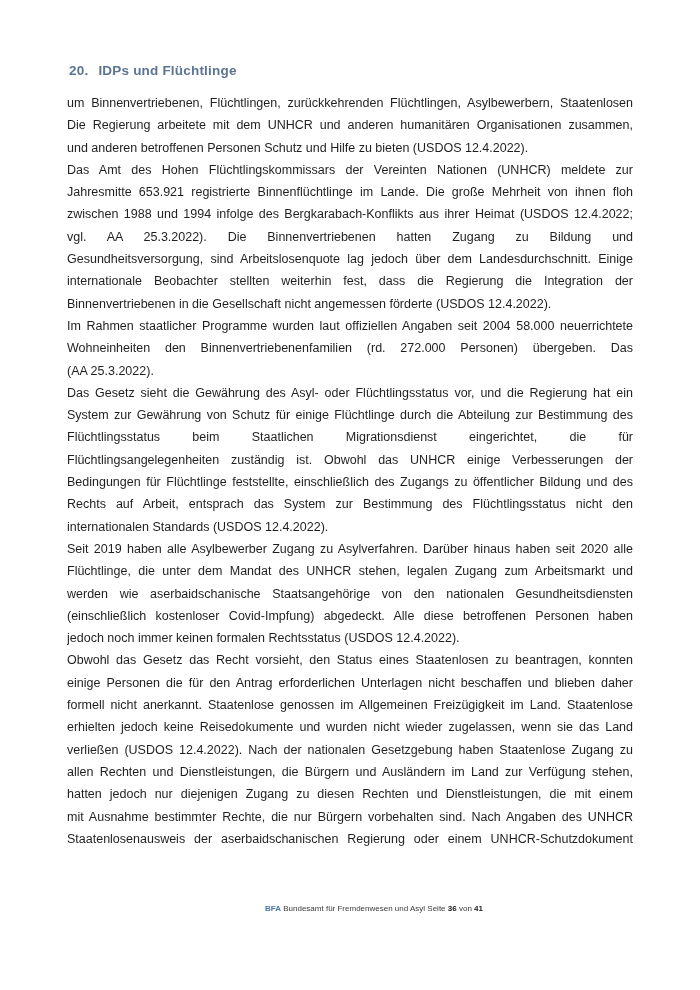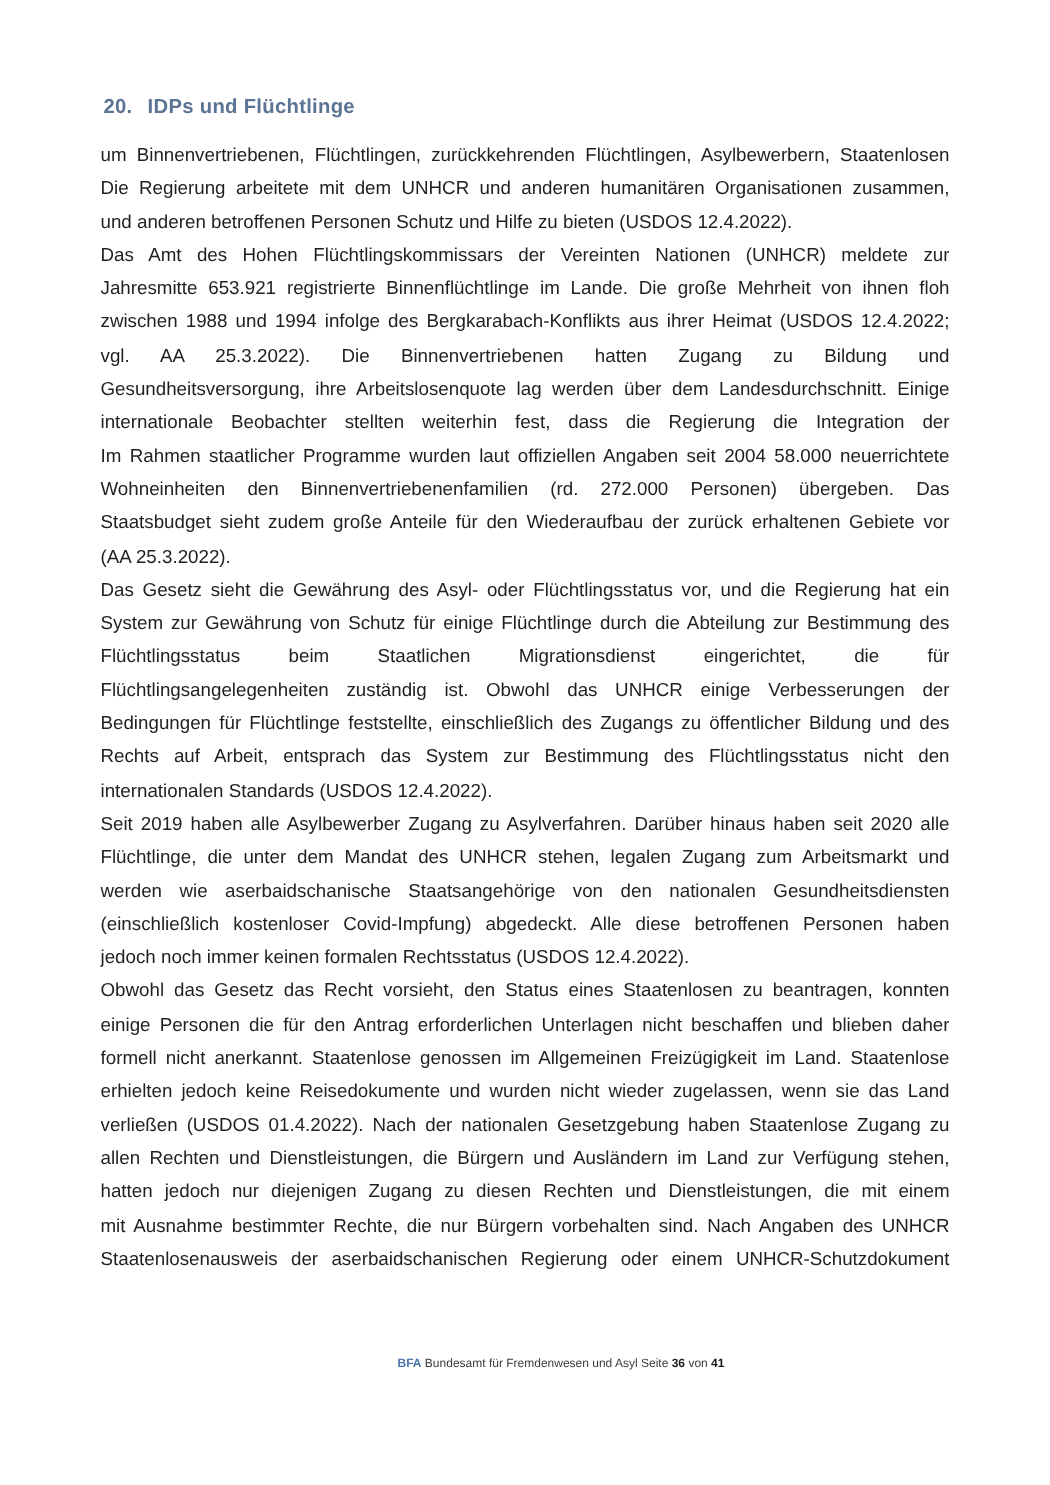--- a/index.html
+++ b/index.html
@@ -55,27 +55,27 @@
       <div>
         <div class="line">um Binnenvertriebenen, Flüchtlingen, zurückkehrenden Flüchtlingen, Asylbewerbern, Staatenlosen</div>
         <div class="line">Die Regierung arbeitete mit dem UNHCR und anderen humanitären Organisationen zusammen,</div>
         <div class="line flush">und anderen betroffenen Personen Schutz und Hilfe zu bieten (USDOS 12.4.2022).</div>
       </div>
       <div>
         <div class="line">Das Amt des Hohen Flüchtlingskommissars der Vereinten Nationen (UNHCR) meldete zur</div>
         <div class="line">Jahresmitte 653.921 registrierte Binnenflüchtlinge im Lande. Die große Mehrheit von ihnen floh</div>
         <div class="line">zwischen 1988 und 1994 infolge des Bergkarabach-Konflikts aus ihrer Heimat (USDOS 12.4.2022;</div>
         <div class="line">vgl. AA 25.3.2022). Die Binnenvertriebenen hatten Zugang zu Bildung und</div>
-        <div class="line">Gesundheitsversorgung, ihre Arbeitslosenquote lag werden über dem Landesdurchschnitt. Einige</div>
+        <div class="line">Gesundheitsversorgung, sind Arbeitslosenquote lag jedoch über dem Landesdurchschnitt. Einige</div>
         <div class="line">internationale Beobachter stellten weiterhin fest, dass die Regierung die Integration der</div>
+        <div class="line flush">Binnenvertriebenen in die Gesellschaft nicht angemessen förderte (USDOS 12.4.2022).</div>
       </div>
       <div>
         <div class="line">Im Rahmen staatlicher Programme wurden laut offiziellen Angaben seit 2004 58.000 neuerrichtete</div>
         <div class="line">Wohneinheiten den Binnenvertriebenenfamilien (rd. 272.000 Personen) übergeben. Das</div>
-        <div class="line">Staatsbudget sieht zudem große Anteile für den Wiederaufbau der zurück erhaltenen Gebiete vor</div>
         <div class="line flush">(AA 25.3.2022).</div>
       </div>
       <div>
         <div class="line">Das Gesetz sieht die Gewährung des Asyl- oder Flüchtlingsstatus vor, und die Regierung hat ein</div>
         <div class="line">System zur Gewährung von Schutz für einige Flüchtlinge durch die Abteilung zur Bestimmung des</div>
         <div class="line">Flüchtlingsstatus beim Staatlichen Migrationsdienst eingerichtet, die für</div>
         <div class="line">Flüchtlingsangelegenheiten zuständig ist. Obwohl das UNHCR einige Verbesserungen der</div>
         <div class="line">Bedingungen für Flüchtlinge feststellte, einschließlich des Zugangs zu öffentlicher Bildung und des</div>
         <div class="line">Rechts auf Arbeit, entsprach das System zur Bestimmung des Flüchtlingsstatus nicht den</div>
         <div class="line flush">internationalen Standards (USDOS 12.4.2022).</div>
@@ -85,21 +85,21 @@
         <div class="line">Flüchtlinge, die unter dem Mandat des UNHCR stehen, legalen Zugang zum Arbeitsmarkt und</div>
         <div class="line">werden wie aserbaidschanische Staatsangehörige von den nationalen Gesundheitsdiensten</div>
         <div class="line">(einschließlich kostenloser Covid-Impfung) abgedeckt. Alle diese betroffenen Personen haben</div>
         <div class="line flush">jedoch noch immer keinen formalen Rechtsstatus (USDOS 12.4.2022).</div>
       </div>
       <div>
         <div class="line">Obwohl das Gesetz das Recht vorsieht, den Status eines Staatenlosen zu beantragen, konnten</div>
         <div class="line">einige Personen die für den Antrag erforderlichen Unterlagen nicht beschaffen und blieben daher</div>
         <div class="line">formell nicht anerkannt. Staatenlose genossen im Allgemeinen Freizügigkeit im Land. Staatenlose</div>
         <div class="line">erhielten jedoch keine Reisedokumente und wurden nicht wieder zugelassen, wenn sie das Land</div>
-        <div class="line">verließen (USDOS 01.4.2022). Nach der nationalen Gesetzgebung haben Staatenlose Zugang zu</div>
+        <div class="line">verließen (USDOS 12.4.2022). Nach der nationalen Gesetzgebung haben Staatenlose Zugang zu</div>
         <div class="line">allen Rechten und Dienstleistungen, die Bürgern und Ausländern im Land zur Verfügung stehen,</div>
         <div class="line">hatten jedoch nur diejenigen Zugang zu diesen Rechten und Dienstleistungen, die mit einem</div>
         <div class="line">mit Ausnahme bestimmter Rechte, die nur Bürgern vorbehalten sind. Nach Angaben des UNHCR</div>
         <div class="line">Staatenlosenausweis der aserbaidschanischen Regierung oder einem UNHCR-Schutzdokument</div>
       </div>
     </div>
 
   <div class="footer">
     <span class="logo">BFA</span>
     <span>Bundesamt für Fremdenwesen und Asyl</span>

